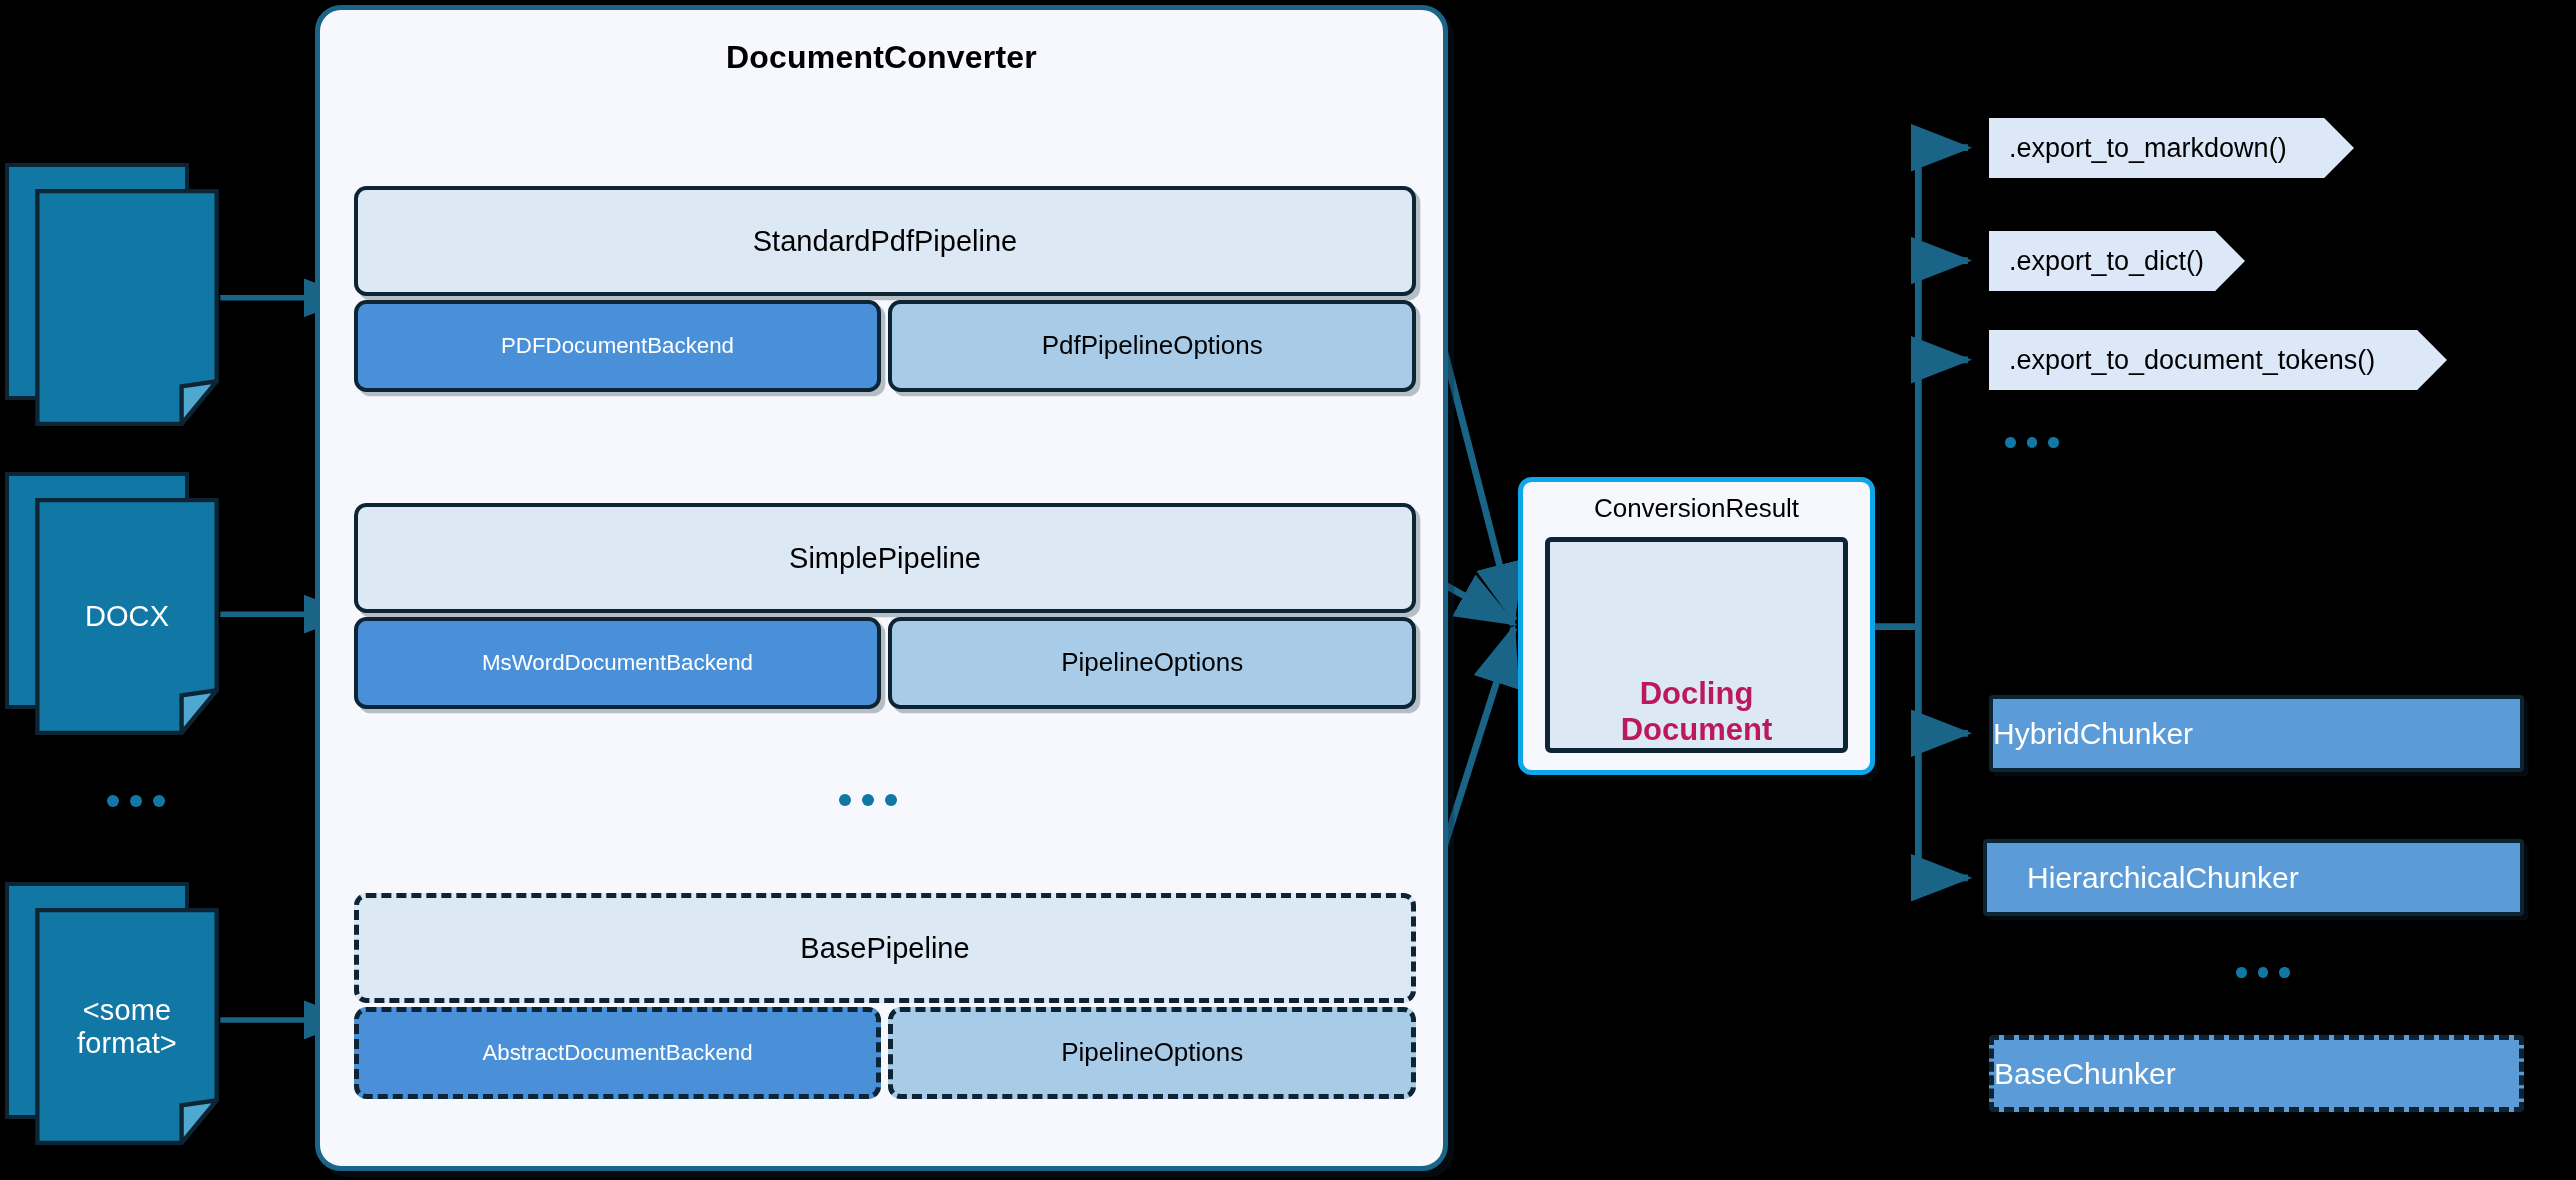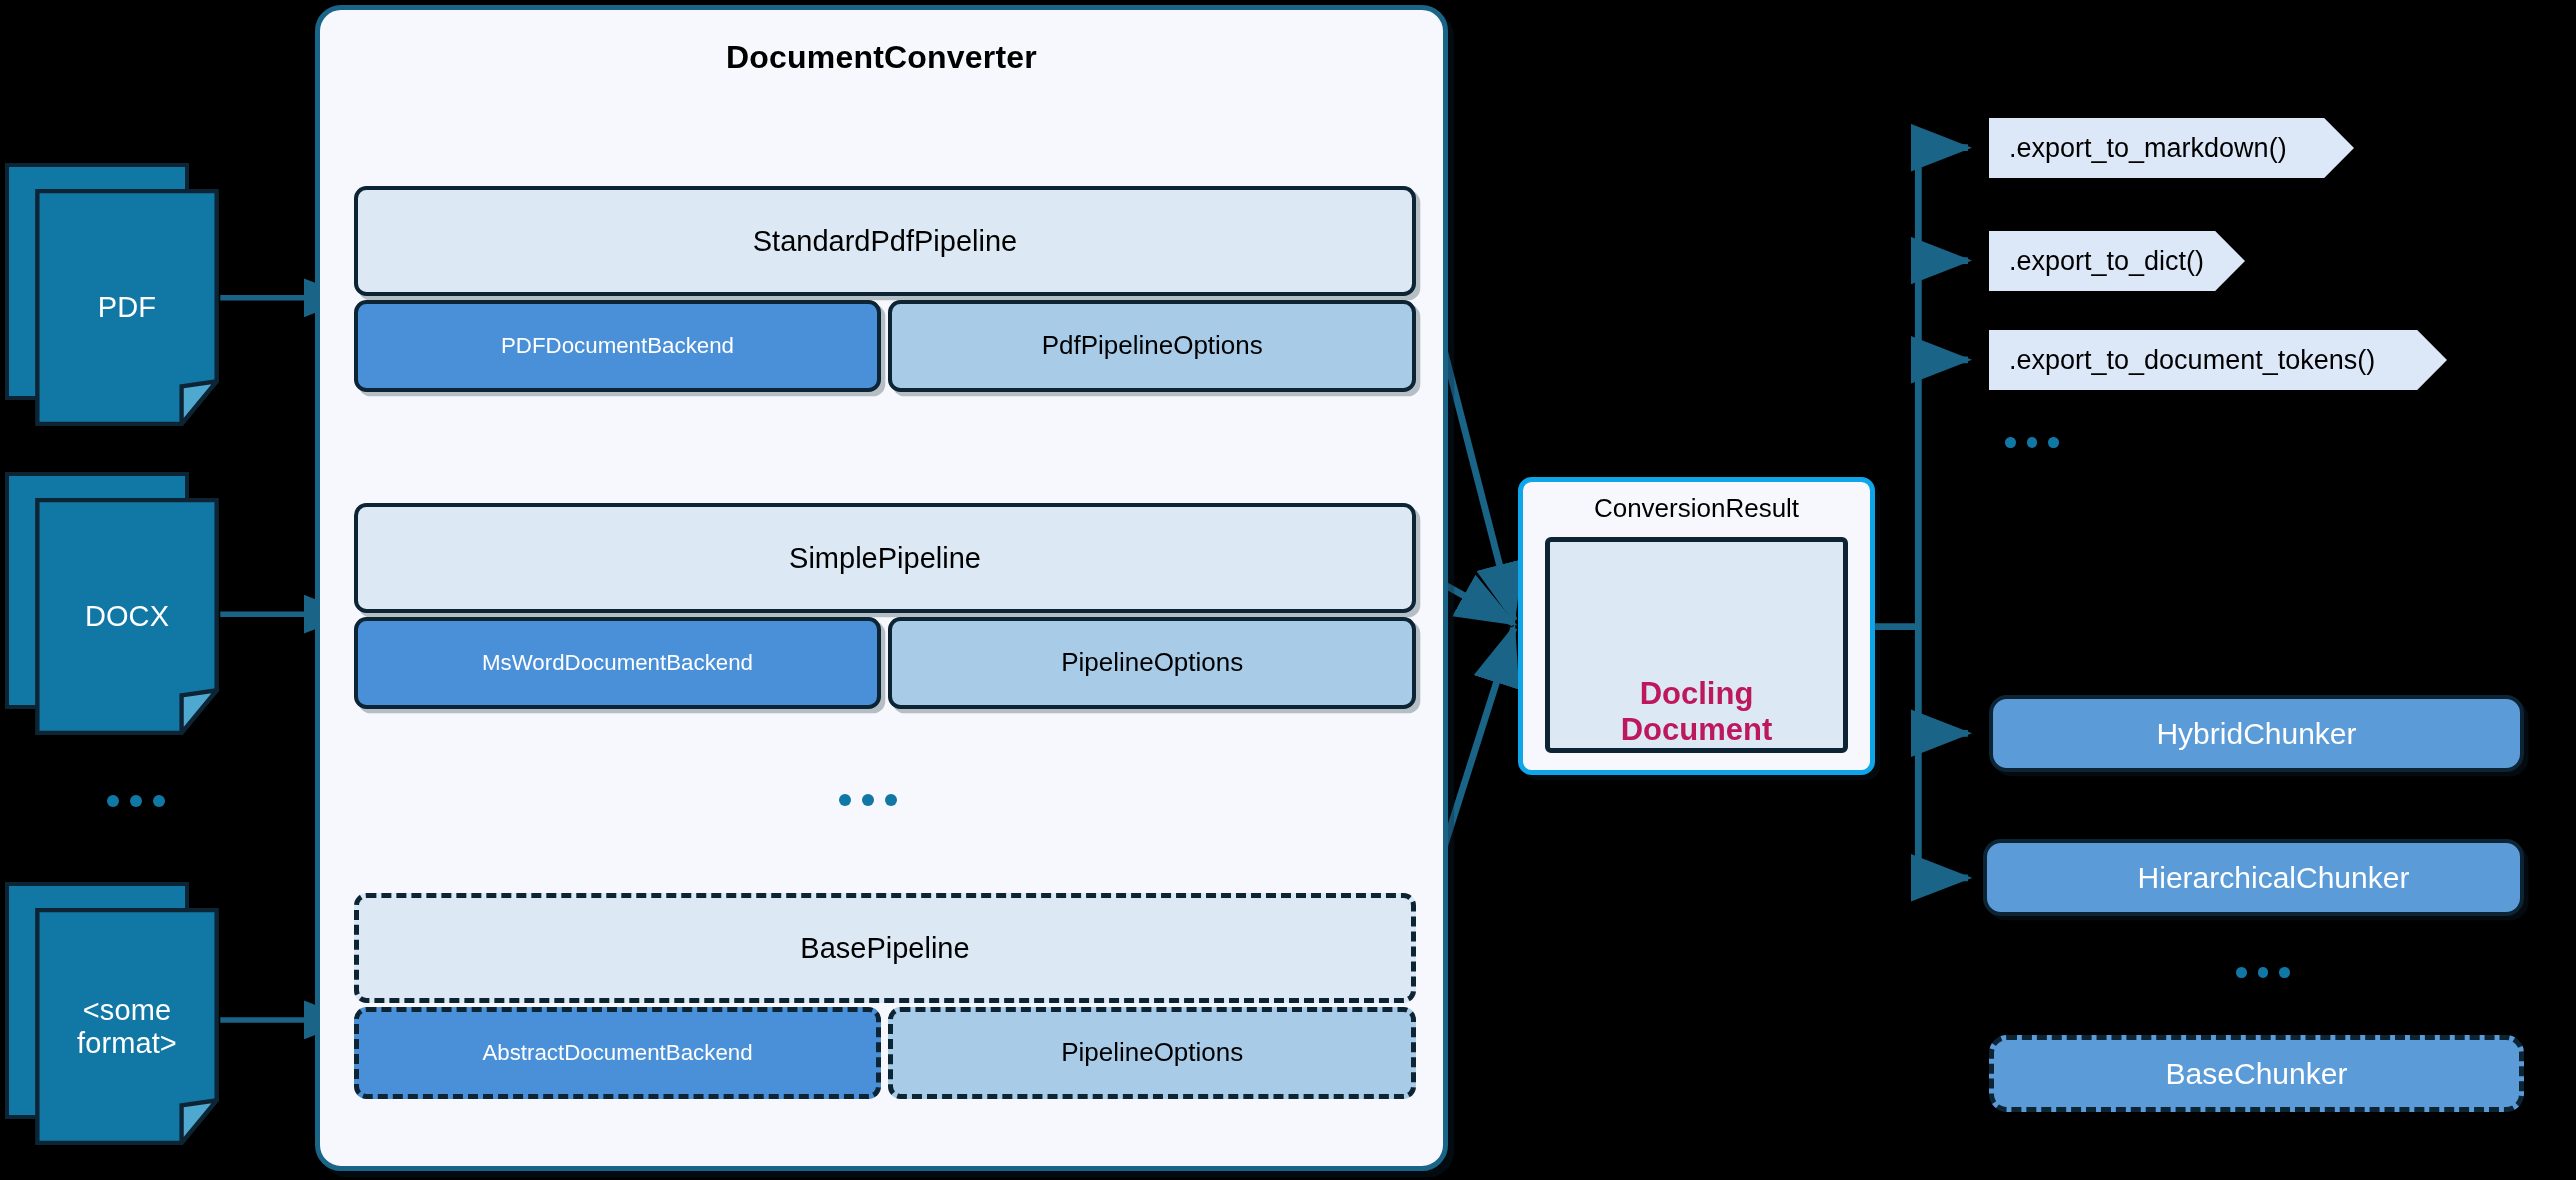--- a/index.html
+++ b/index.html
@@ -238,25 +238,25 @@
     color: #000000;
     white-space: nowrap;
   }
 
   
   .chunker {
     position: absolute;
     height: 77px;
     background: #5b9bd8;
     border: 4.3px solid #0d2435;
-    border-radius: 18px;
-    box-sizing: border-box;
-    display: flex;
-    align-items: center;
-    justify-content: center;
+    border-radius: 4px;
+    box-sizing: border-box;
+    display: flex;
+    align-items: center;
+    justify-content: flex-start;
     color: #ffffff;
     font-size: 30px;
     z-index: 20;
     box-shadow: 4.3px 4.3px 0 rgba(13,36,53,0.28);
   }
   .chunker.abstract {
     border-style: dashed;
     border-width: 5px;
     box-shadow: none;
   }
@@ -283,21 +283,20 @@
   </svg>
 
   <div class="doc-stack" style="left:5px; top:163px; width:218px; height:267px;">
     <div class="sheet-back"></div>
     <div class="sheet-front">
       <svg width="184" height="237" viewBox="0 0 296 382">
         <path d="M3.5,3.5 L292.5,3.5 L292.5,310 L236,378.5 L3.5,378.5 Z" fill="#1177a5" stroke="#0d2435" stroke-width="7" stroke-linejoin="miter"></path>
         <path d="M236,378.5 L236,318 L292.5,310 Z" fill="#4ea8cf" stroke="#0d2435" stroke-width="7" stroke-linejoin="miter"></path>
       </svg>
     </div>
-    <div class="doc-label">PDF</div>
   </div>
 
   <div class="doc-stack" style="left:5px; top:472px; width:218px; height:267px;">
     <div class="sheet-back"></div>
     <div class="sheet-front">
       <svg width="184" height="237" viewBox="0 0 296 382">
         <path d="M3.5,3.5 L292.5,3.5 L292.5,310 L236,378.5 L3.5,378.5 Z" fill="#1177a5" stroke="#0d2435" stroke-width="7" stroke-linejoin="miter"></path>
         <path d="M236,378.5 L236,318 L292.5,310 Z" fill="#4ea8cf" stroke="#0d2435" stroke-width="7" stroke-linejoin="miter"></path>
       </svg>
     </div>

